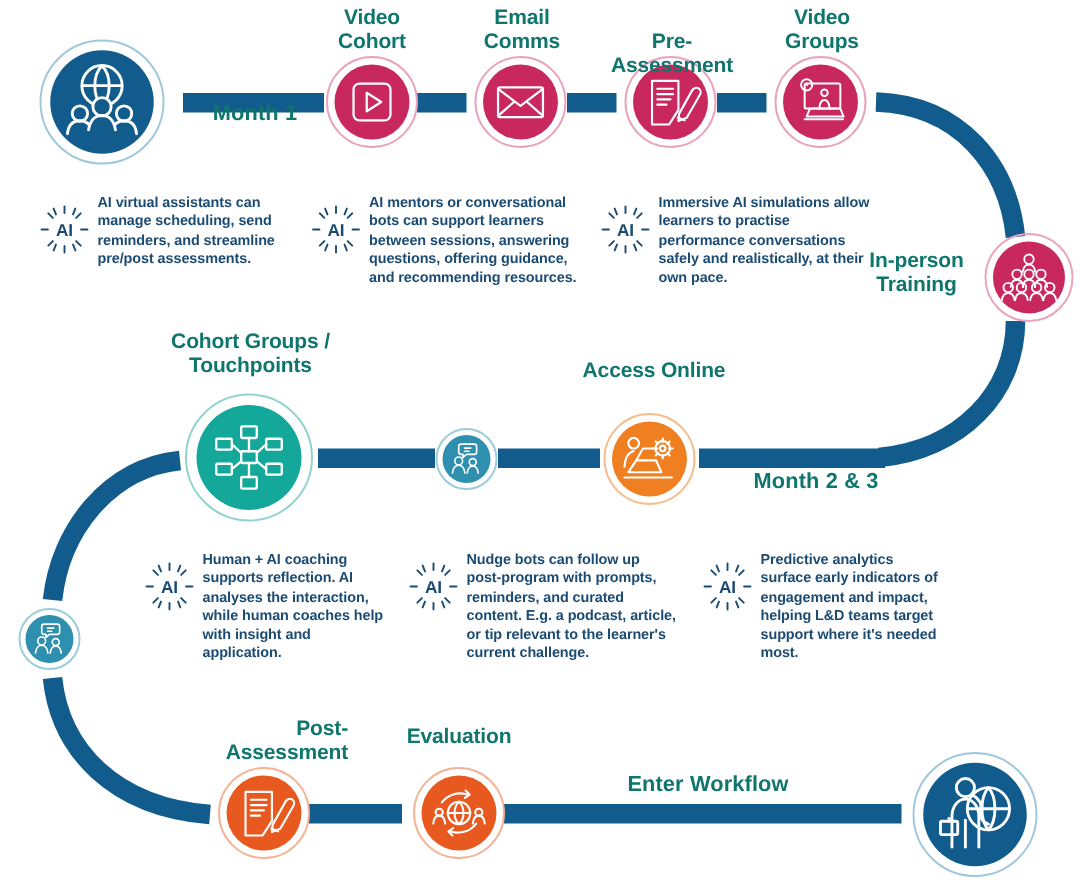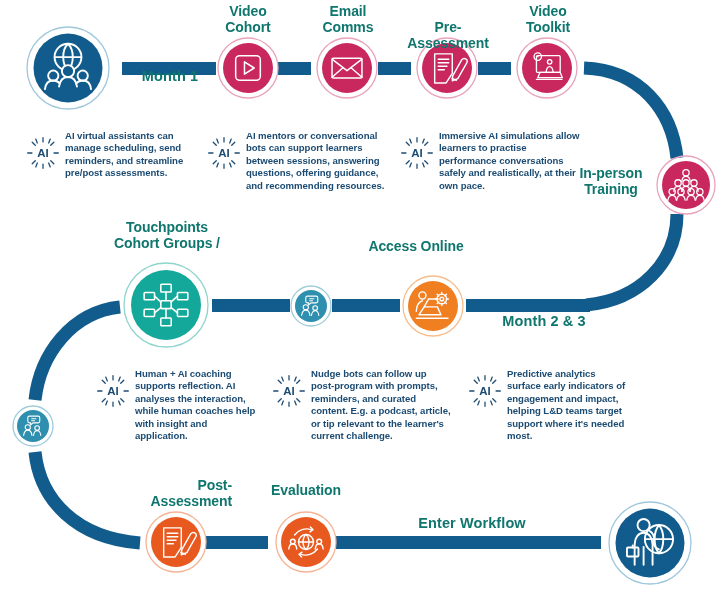--- a/index.html
+++ b/index.html
@@ -317,34 +317,34 @@
     <div>Comms</div>
   </div>
 
   <div class="lbl node-lbl" style="left:392px; top:20px; width:112px;">
     <div>Pre-</div>
     <div>Assessment</div>
   </div>
 
   <div class="lbl node-lbl" style="left:505px; top:4px; width:86px;">
     <div>Video</div>
-    <div>Toolkit</div>
+    <div>Groups</div>
   </div>
 
   <div class="lbl node-lbl" style="left:568px; top:166px; width:86px; text-align:center;">
     <div>In-person</div>
     <div>Training</div>
   </div>
 
   <div class="lbl node-lbl" style="left:96px; top:220px; width:142px;">
+    <div>Cohort Groups /</div>
     <div>Touchpoints</div>
-    <div>Cohort Groups /</div>
-  </div>
-
-  <div class="lbl node-lbl" style="left:354px; top:239px; width:124px;">
+  </div>
+
+  <div class="lbl node-lbl" style="left:374px; top:239px; width:124px;">
     <div>Access Online</div>
   </div>
 
   <div class="lbl node-lbl" style="left:120px; top:478px; width:112px;text-align:right;">
     <div>Post-</div>
     <div>Assessment</div>
   </div>
 
   <div class="lbl node-lbl" style="left:256px; top:483px; width:100px;">
     <div>Evaluation</div>

